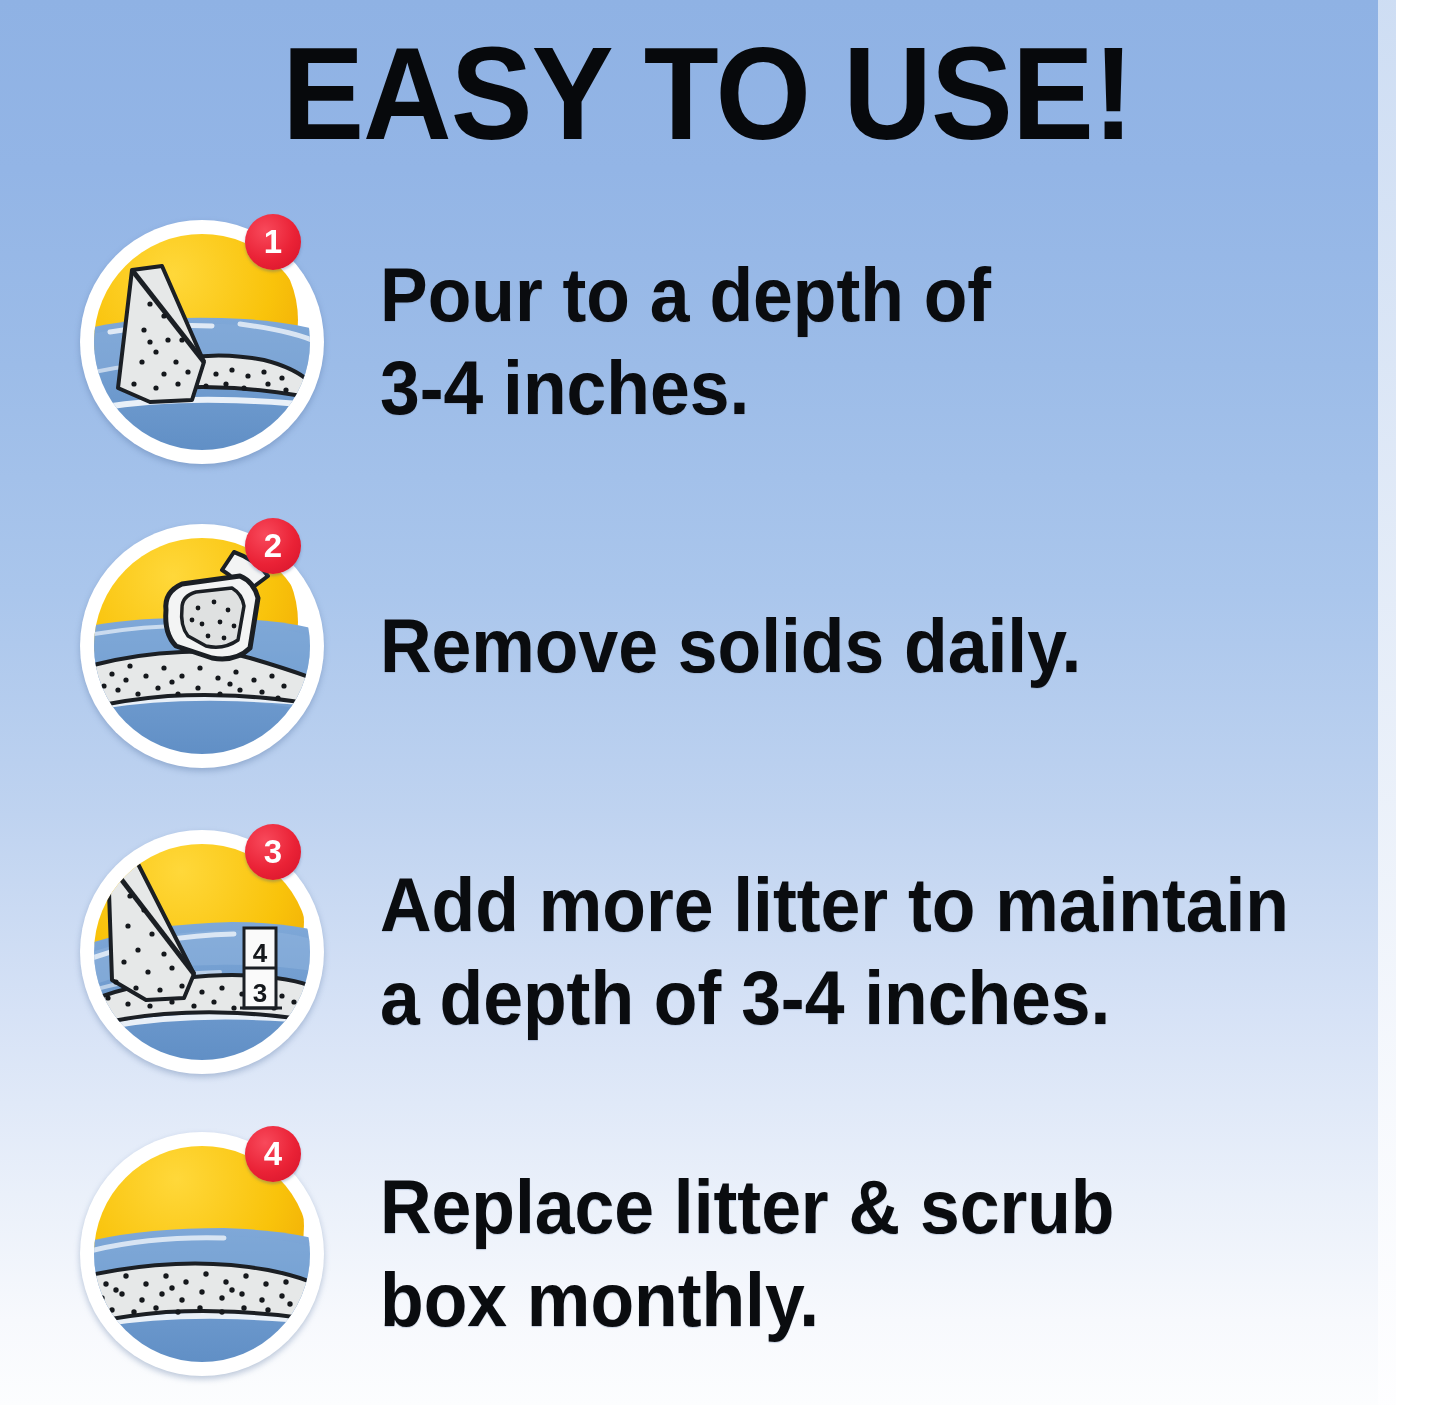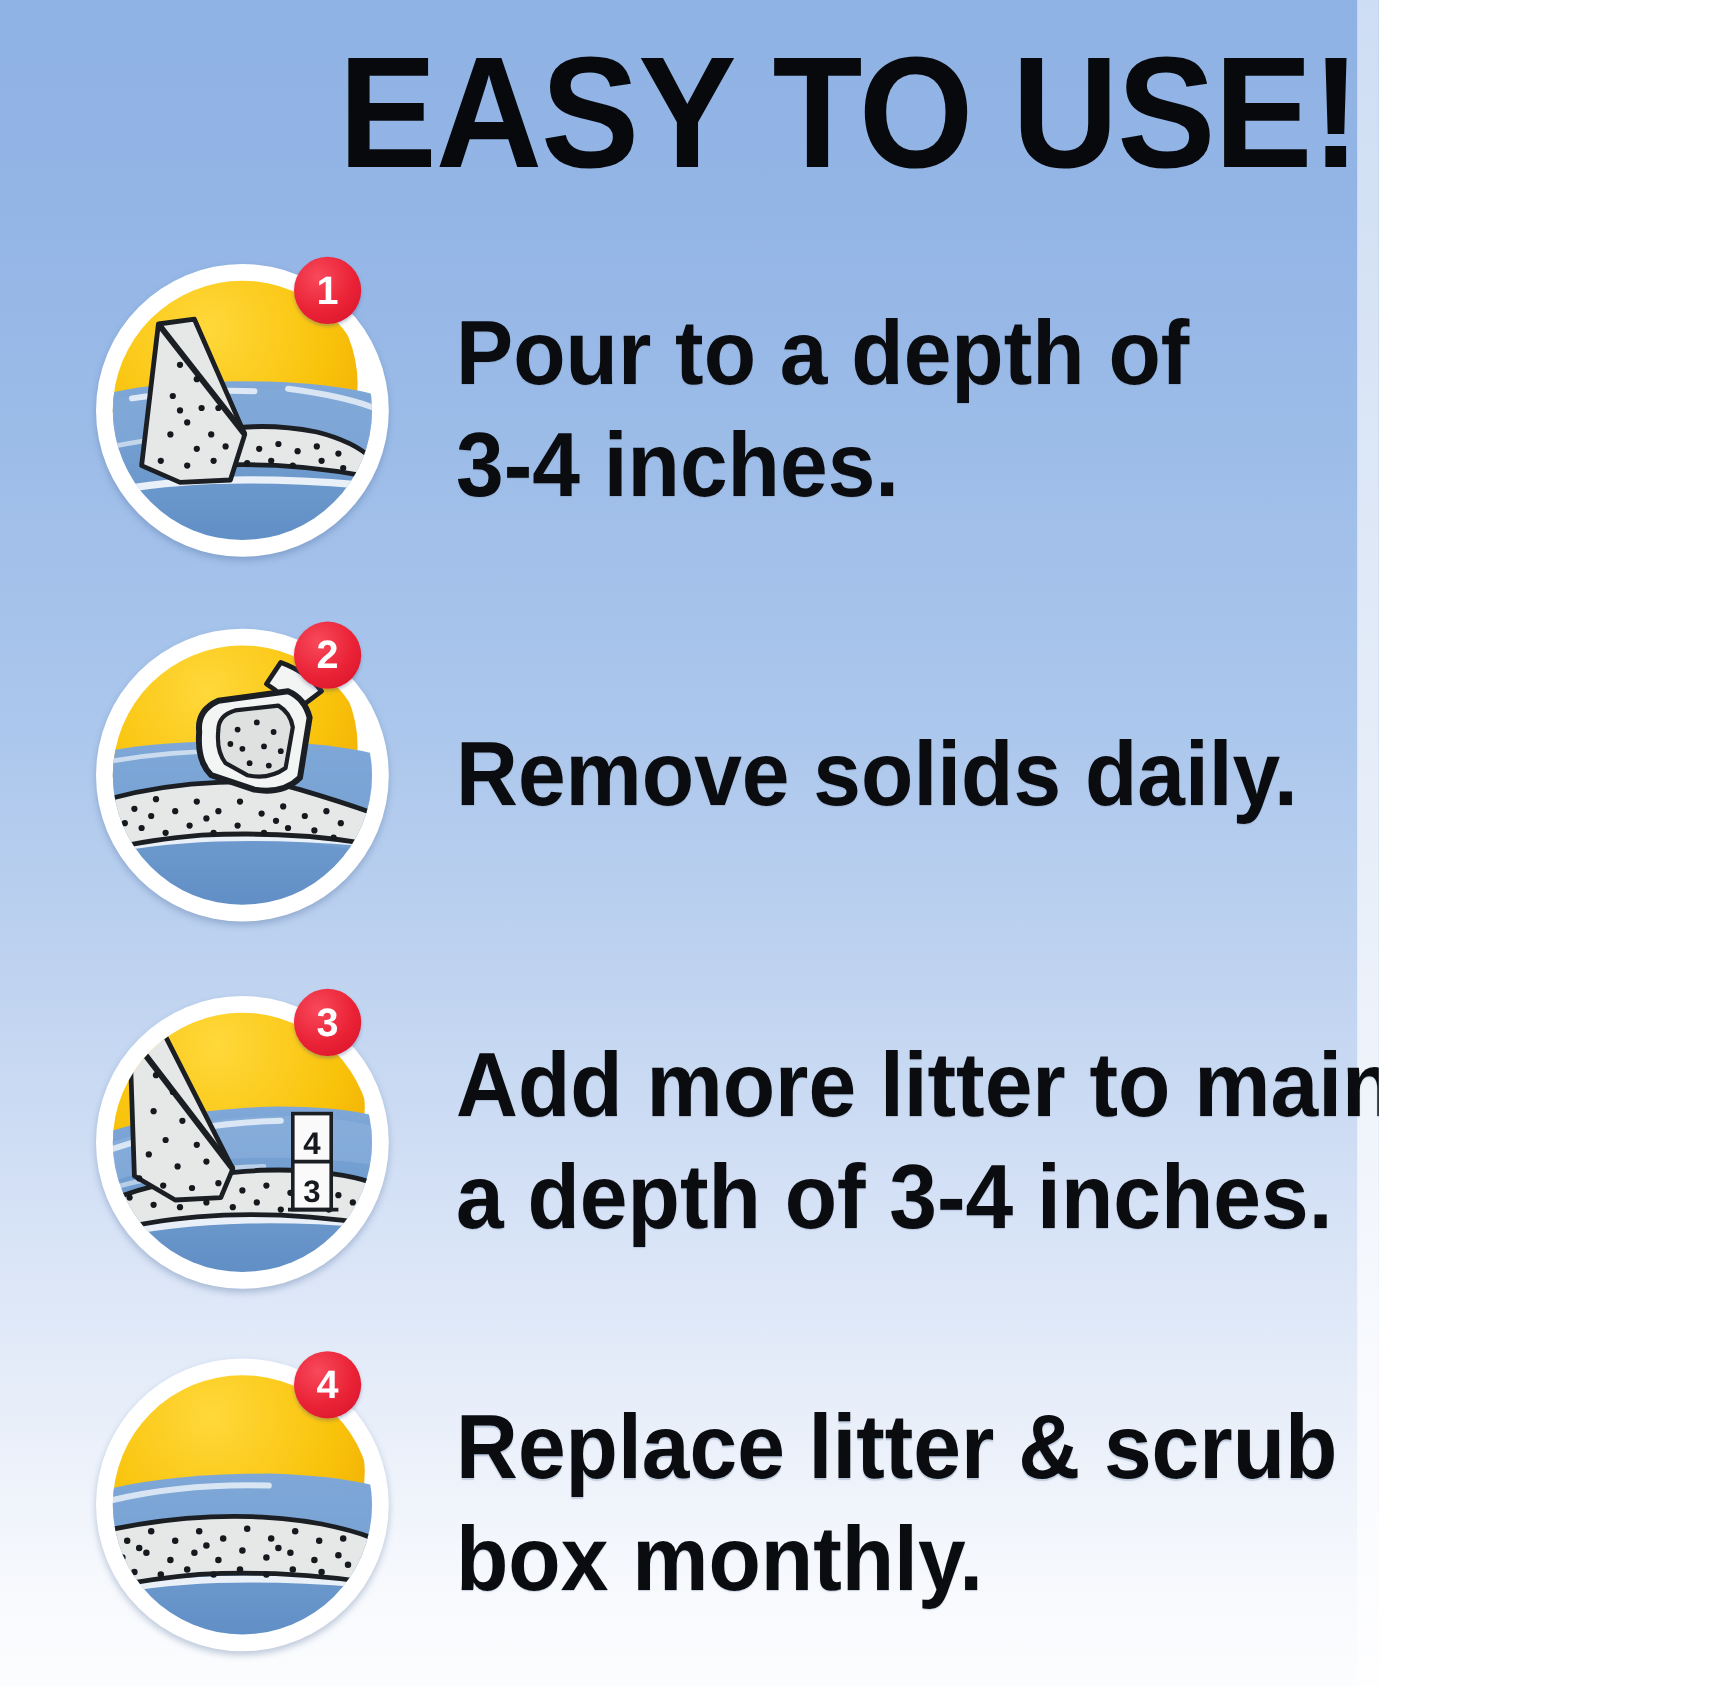--- a/index.html
+++ b/index.html
@@ -9,21 +9,21 @@
   body {
     width: 1445px;
     height: 1405px;
     overflow: hidden;
     font-family: "Liberation Sans", sans-serif;
     background: #ffffff;
   }
 
   #poster {
     position: relative;
-    width: 1149px;
+    width: 1396px;
     height: 1405px;
     background: linear-gradient(to bottom,
         #8FB2E4 0%,
         #93B5E6 12%,
         #9CBCE8 26%,
         #AAC6EC 42%,
         #BFD3F0 58%,
         #D6E2F6 72%,
         #EAF0FA 85%,
         #F7F9FD 94%,

